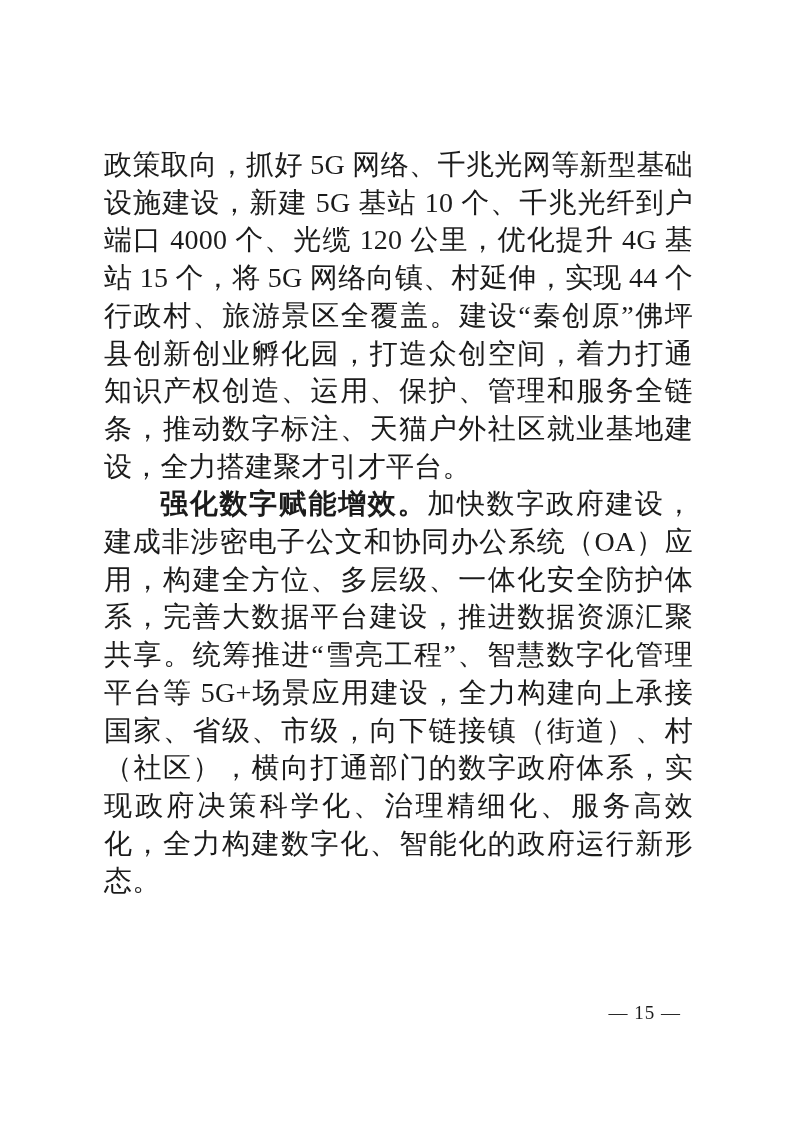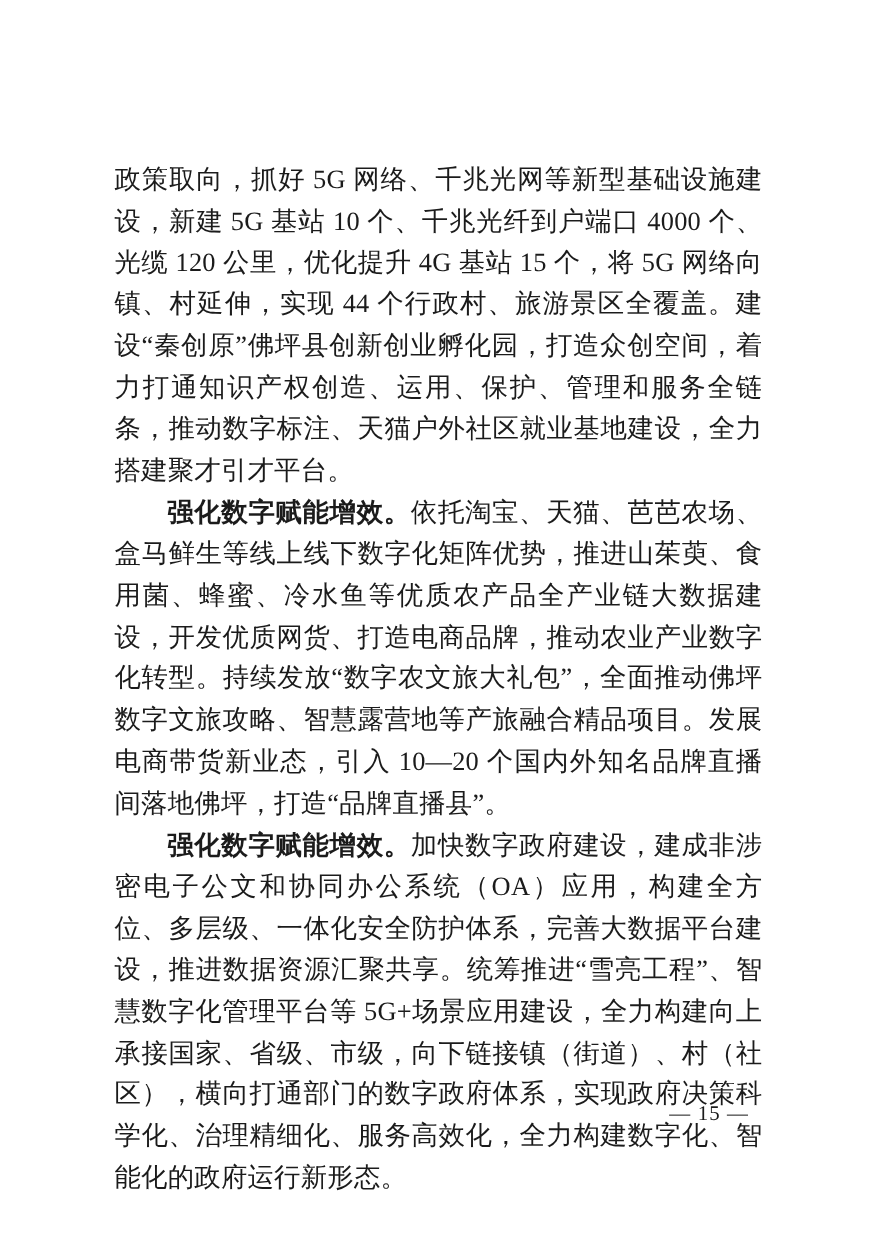--- a/index.html
+++ b/index.html
@@ -14,21 +14,21 @@
     background: #ffffff;
     overflow: hidden;
     font-family: "Liberation Serif", serif;
   }
   .content {
     position: absolute;
     left: 104px;
     top: 146px;
     width: 589px;
     color: #1b1b1b;
-    font-size: 24px;
+    font-size: 28px;
     line-height: 37.7px;
     text-align: justify;
     text-justify: inter-ideograph;
     letter-spacing: 0.2px;
   }
   p.para {
     margin: 0;
     padding: 0;
     text-indent: 2em;
   }
@@ -51,21 +51,20 @@
 </style>
 </head>
 <body>
 
 <div class="page">
 
   <div class="content">
 
     <p class="para no-indent"><span>政策取向，抓好 5G 网络、千兆光网等新型基础设施建设，新建 5G 基站 10 个、千兆光纤到户端口 4000 个、光缆 120 公里，优化提升 4G 基站 15 个，将 5G 网络向镇、村延伸，实现 44 个行政村、旅游景区全覆盖。建设“秦创原”佛坪县创新创业孵化园，打造众创空间，着力打通知识产权创造、运用、保护、管理和服务全链条，推动数字标注、天猫户外社区就业基地建设，全力搭建聚才引才平台。</span></p>
 
-    <p class="para"><span class="lead">强化数字赋能增效。</span><span>依托淘宝、天猫、芭芭农场、盒马鲜生等线上线下数字化矩阵优势，推进山茱萸、食用菌、蜂蜜、冷水鱼等优质农产品全产业链大数据建设，开发优质网货、打造电商品牌，推动农业产业数字化转型。持续发放“数字农文旅大礼包”，全面推动佛坪数字文旅攻略、智慧露营地等产旅融合精品项目。发展电商带货新业态，引入 10—20 个国内外知名品牌直播间落地佛坪，打造“品牌直播县”。</span></p>
 
     <p class="para"><span class="lead">强化数字赋能增效。</span><span>加快数字政府建设，建成非涉密电子公文和协同办公系统（OA）应用，构建全方位、多层级、一体化安全防护体系，完善大数据平台建设，推进数据资源汇聚共享。统筹推进“雪亮工程”、智慧数字化管理平台等 5G+场景应用建设，全力构建向上承接国家、省级、市级，向下链接镇（街道）、村（社区），横向打通部门的数字政府体系，实现政府决策科学化、治理精细化、服务高效化，全力构建数字化、智能化的政府运行新形态。</span></p>
 
   </div>
 
   <div class="page-number">— 15 —</div>
 
 </div>
 
 </body></html>

